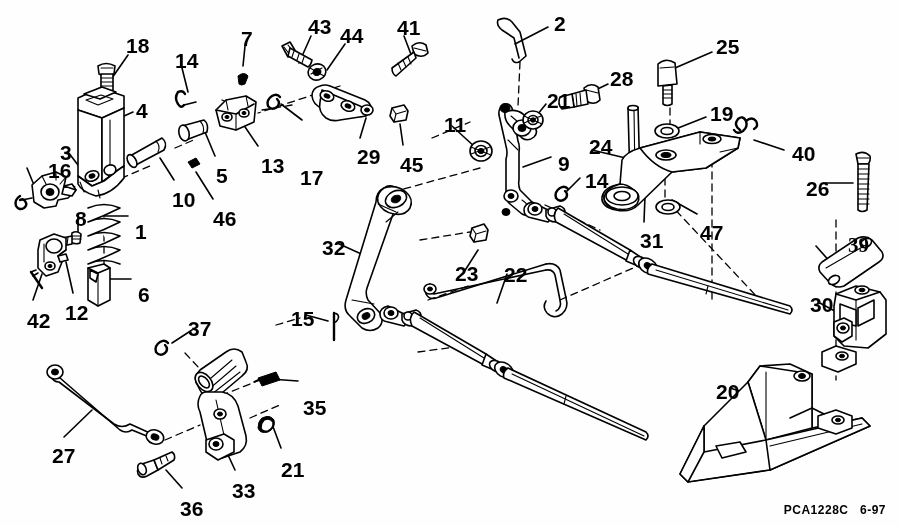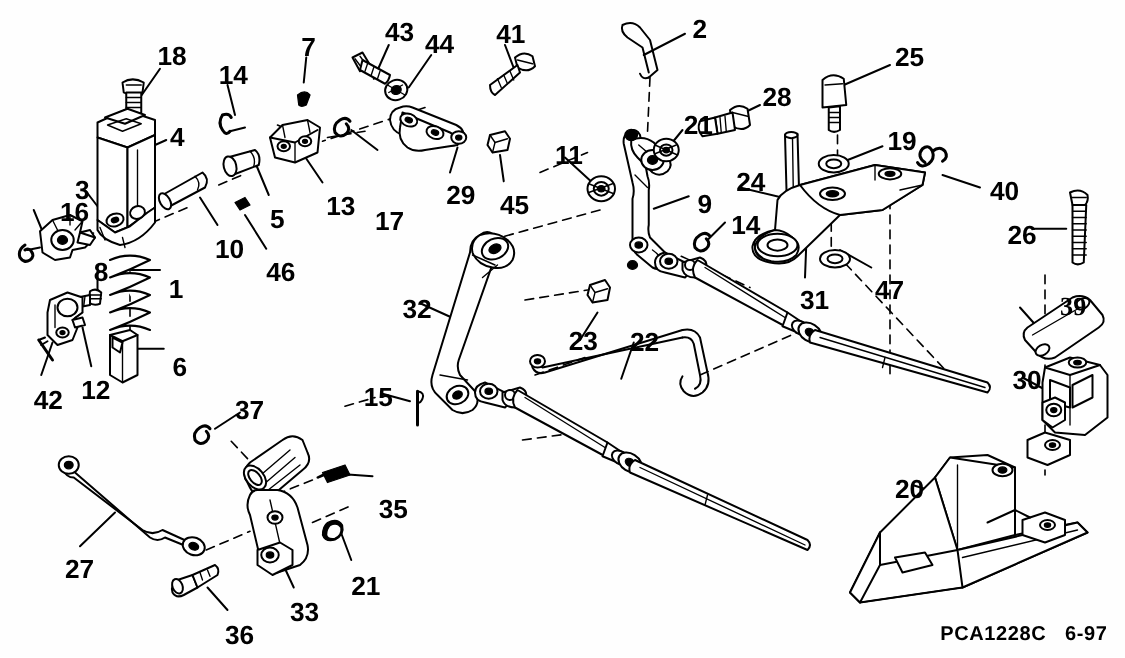--- a/index.html
+++ b/index.html
@@ -20,21 +20,21 @@
     color:#000;
     line-height:1;
     white-space:nowrap;
     letter-spacing:0px;
   }
   #footer{
     position:absolute;
     right:14px;bottom:9px;
     font-family:"Liberation Sans",sans-serif;
     font-weight:bold;
-    font-size:16px;
+    font-size:12px;
     letter-spacing:0.5px;
     color:#000;
     white-space:pre;
   }
 </style>
 </head>
 <body>
 
 <div id="sheet">
 

